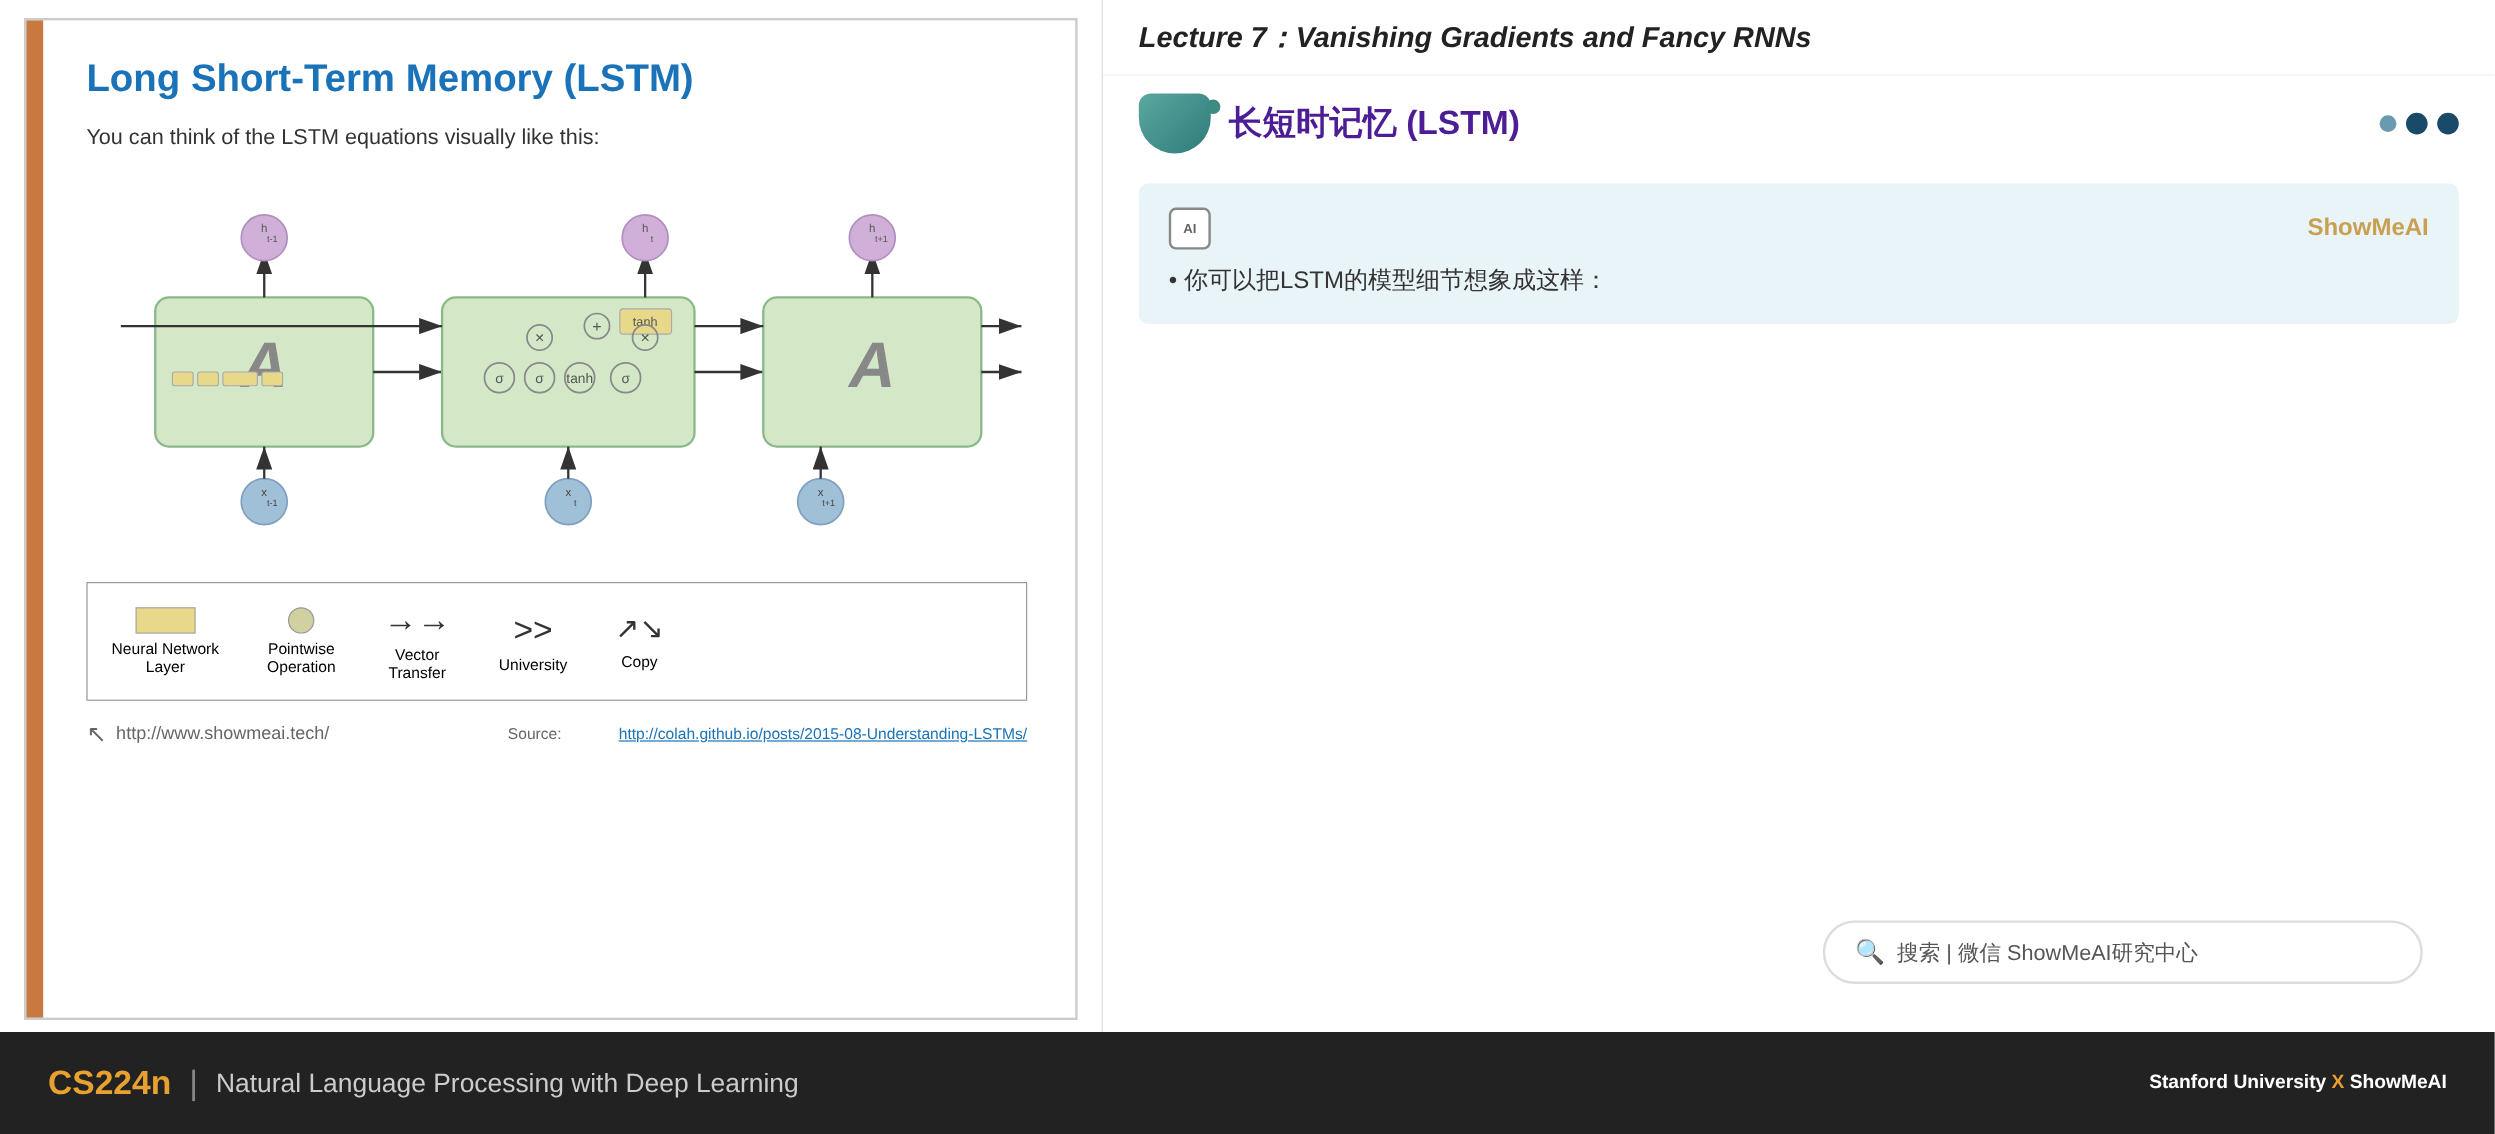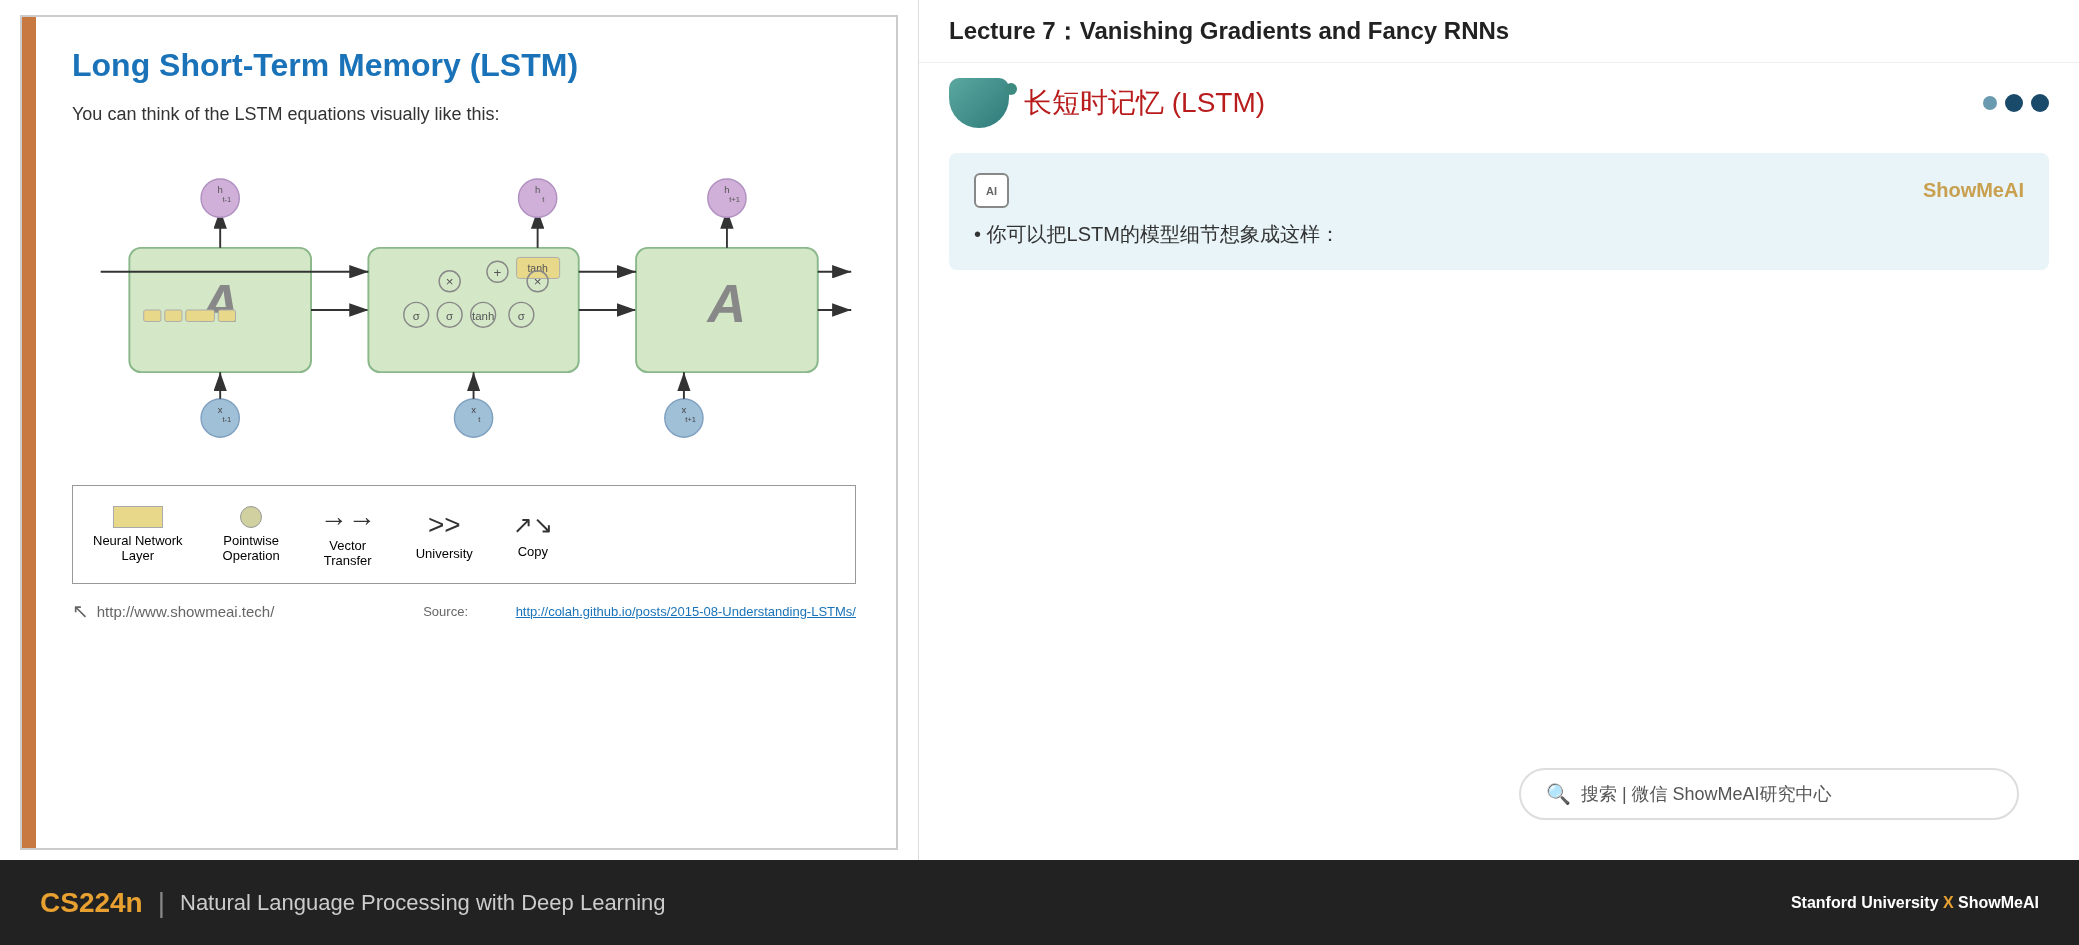--- a/index.html
+++ b/index.html
@@ -138,20 +138,21 @@
       padding: 0;
     }
 
     .lecture-header {
       padding: 15px 30px;
       font-size: 24px;
       font-weight: bold;
       color: #222;
       border-bottom: 1px solid #eee;
       background: #fff;
+      font-style: italic;
     }
 
     .section-header {
       display: flex;
       align-items: center;
       padding: 15px 30px;
       gap: 15px;
     }
 
     .section-icon {
@@ -169,22 +170,22 @@
       right: -8px;
       top: 5px;
       width: 12px;
       height: 12px;
       background: #3d8a80;
       border-radius: 50%;
     }
 
     .section-title {
       font-size: 28px;
-      font-weight: normal;
-      color: #b91c1c;
+      font-weight: bold;
+      color: #4c1d95;
       flex: 1;
     }
 
     .section-dots {
       display: flex;
       gap: 8px;
       align-items: center;
     }
 
     .dot {

